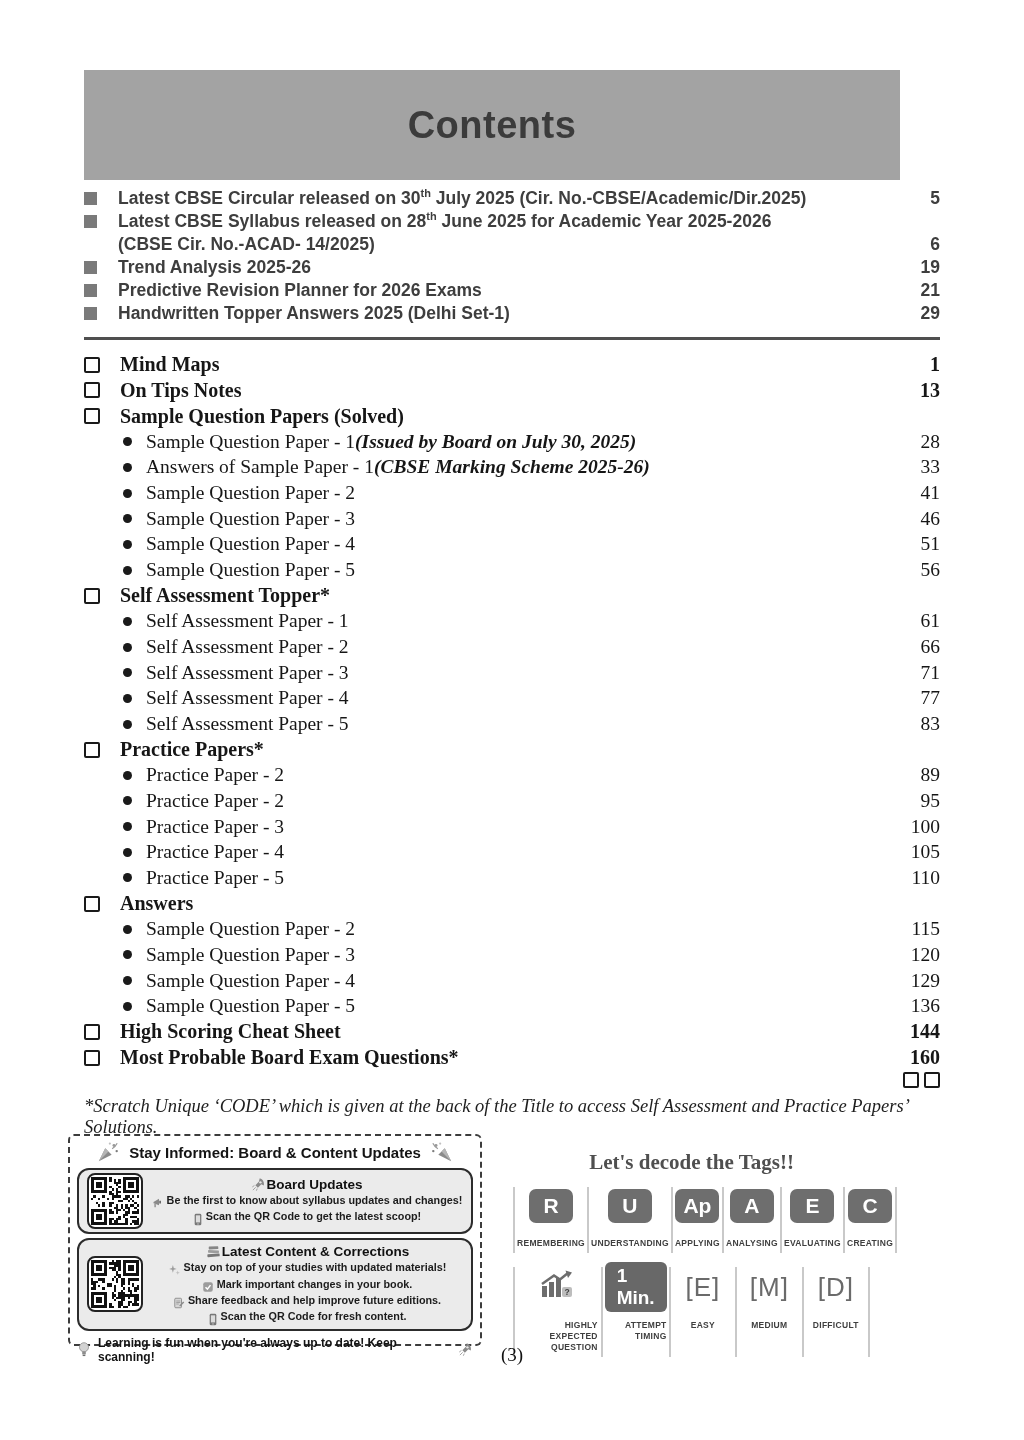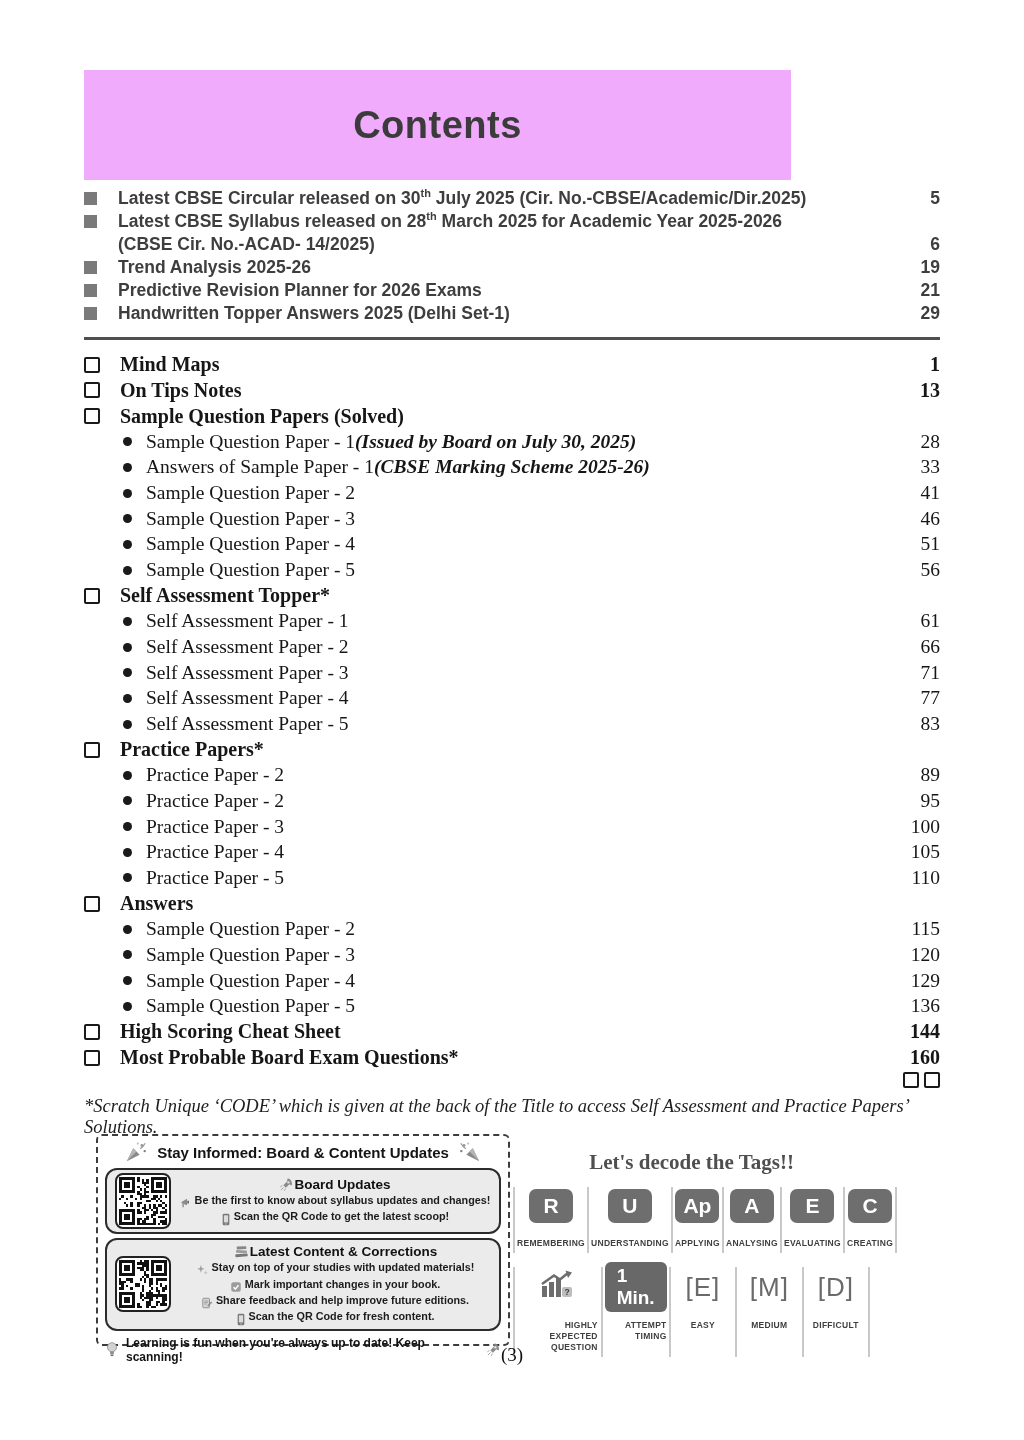--- a/index.html
+++ b/index.html
@@ -1,21 +1,21 @@
 <!DOCTYPE html>
 <html><head>
 <meta charset="utf-8">
 <style>
   html,body{margin:0;padding:0;}
   body{width:1024px;height:1440px;background:#ffffff;position:relative;
        font-family:"Liberation Sans",sans-serif;color:#1c1c1c;overflow:hidden;}
 
   
-  .page-header{position:absolute;left:84px;top:70px;width:707px;height:110px;
-       background:#f0abfc;display:flex;align-items:center;justify-content:center;}
+  .page-header{position:absolute;left:84px;top:70px;width:816px;height:110px;
+       background:#a3a3a3;display:flex;align-items:center;justify-content:center;}
   .page-title{font-size:38px;font-weight:bold;color:#3b3b3b;letter-spacing:.5px;}
 
   
   .circ-list{position:absolute;left:84px;top:187px;width:856px;}
   .circ-item{display:flex;font-size:17.5px;font-weight:600;color:#3e3e3e;line-height:23px;}
   .sq-bullet{flex:0 0 13px;width:13px;height:13px;background:#7a7a7a;margin-top:5px;margin-right:21px;}
   .circ-text{flex:1;}
   .circ-text sup{font-size:11px;line-height:0;}
   .circ-line2{display:block;}
   .circ-page{width:42px;text-align:right;align-self:flex-end;}
@@ -33,21 +33,21 @@
   .toc-note{font-style:italic;font-weight:bold;}
   .toc-page{margin-left:auto;}
 
   .end-squares{position:absolute;top:1072px;right:84px;display:flex;gap:5px;}
   .end-sq{width:12px;height:12px;border:2px solid #1a1a1a;border-radius:2px;}
 
   .footnote{position:absolute;left:84px;top:1096px;width:860px;
        font-family:"Liberation Serif",serif;font-style:italic;font-size:18.5px;color:#1e1e1e;}
 
   
-  .updates-box{position:absolute;left:96px;top:1134px;width:414px;height:212px;
+  .updates-box{position:absolute;left:68px;top:1134px;width:414px;height:212px;
        border:2px dashed #3c3c3c;border-radius:6px;box-sizing:border-box;padding:4px 7px;}
   .ub-title-row{display:flex;align-items:center;justify-content:center;gap:10px;
        font-weight:bold;font-size:15px;color:#141414;height:24px;}
   .flip{transform:scaleX(-1);display:inline-block;}
   .ub-section{border:2px solid #2c2c2c;border-radius:12px;background:#ebebeb;
        display:flex;align-items:center;gap:8px;padding:3px 8px;margin-top:4px;}
   .qr{flex:0 0 48px;width:48px;height:48px;background:#fff;border:2px solid #222;
        border-radius:8px;padding:2px;}
   .qr svg{display:block;width:100%;height:100%;}
   .ub-content{flex:1;text-align:center;}
@@ -89,21 +89,21 @@
 </div>
 
 <div class="circ-list">
   <div class="circ-item">
       <span class="sq-bullet"></span>
       <div class="circ-text"><span>Latest CBSE Circular released on 30</span><sup>th</sup><span> July 2025 (Cir. No.-CBSE/Academic/Dir.2025)</span></div>
       <span class="circ-page">5</span>
     </div>
     <div class="circ-item">
       <span class="sq-bullet"></span>
-      <div class="circ-text"><span>Latest CBSE Syllabus released on 28</span><sup>th</sup><span> March 2025 for Academic Year 2025-2026</span><span class="circ-line2">(CBSE Cir. No.-ACAD- 14/2025)</span></div>
+      <div class="circ-text"><span>Latest CBSE Syllabus released on 28</span><sup>th</sup><span> June 2025 for Academic Year 2025-2026</span><span class="circ-line2">(CBSE Cir. No.-ACAD- 14/2025)</span></div>
       <span class="circ-page">6</span>
     </div>
     <div class="circ-item">
       <span class="sq-bullet"></span>
       <div class="circ-text"><span>Trend Analysis 2025-26</span></div>
       <span class="circ-page">19</span>
     </div>
     <div class="circ-item">
       <span class="sq-bullet"></span>
       <div class="circ-text"><span>Predictive Revision Planner for 2026 Exams</span></div>

